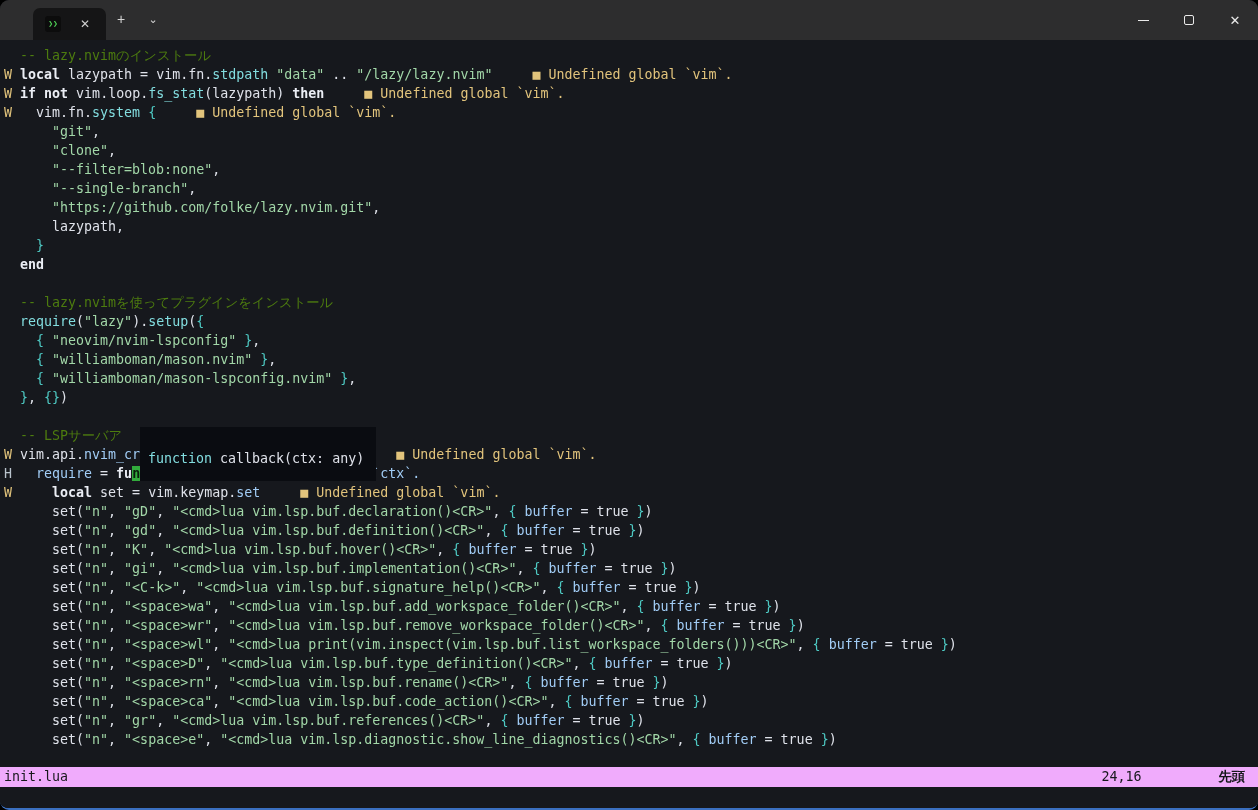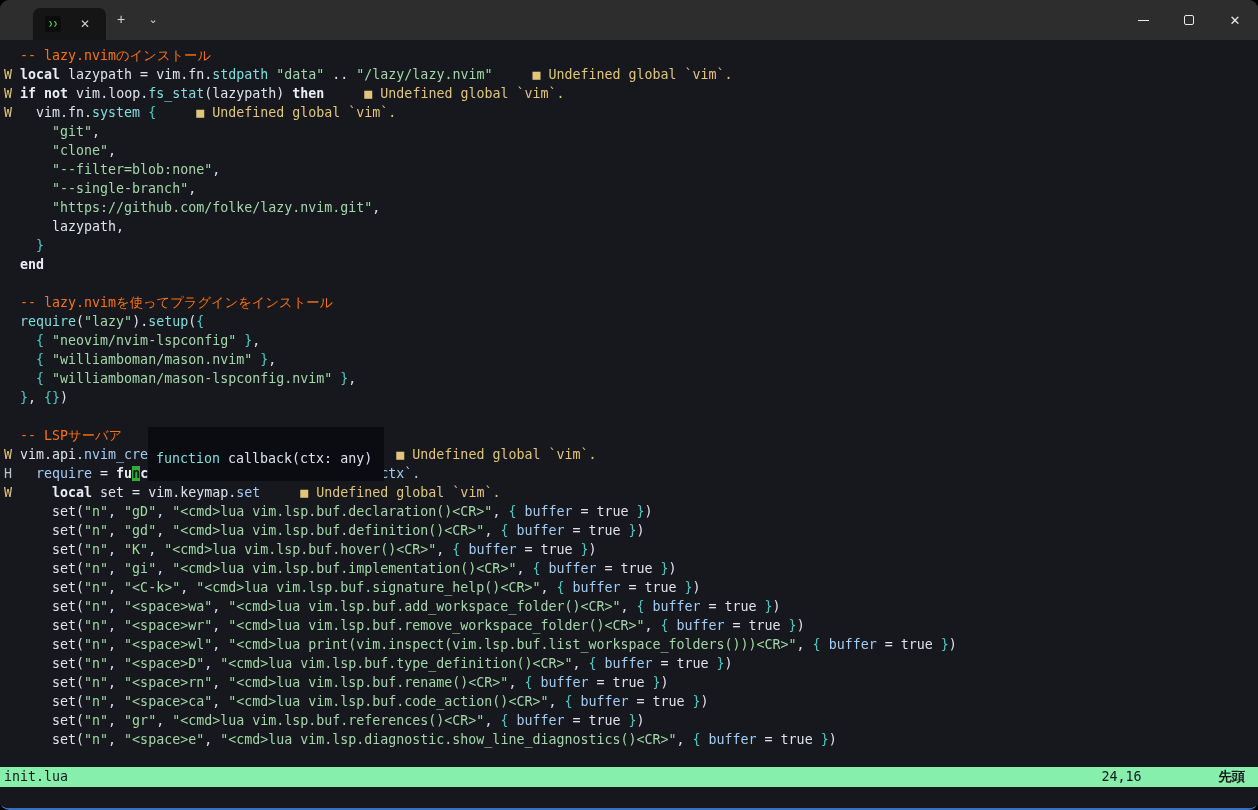--- a/index.html
+++ b/index.html
@@ -55,42 +55,42 @@
     position:absolute; left:0; top:0; right:0; height:727px;
     padding:6px 0 0 4px; overflow:hidden;
     font-size:13.3px; line-height:19px; color:#dfe2ea;
   }
   .line { height:19px; white-space:pre; }
 
   .sgn-w { color:#e2c47c; }
   .sgn-h { color:#b9c3cc; }
   .k   { color:#ebeef5; font-weight:bold; }      
   .n   { color:#dfe2ea; }                         
-  .c   { color:#f97316; }                         
+  .c   { color:#4d7c0f; }                         
   .s   { color:#a2d7a8; }                         
   .f   { color:#83dee0; }                         
   .b   { color:#4ec9c3; }                         
   .m   { color:#a2cdf6; }                         
   .d   { color:#9b9ea4; }                         
   .u   { color:#dfe2ea; text-decoration-color:#e2c47c; text-underline-offset:3px; }
   .cur { background:#32ab3c; color:#0b1d0c; font-weight:bold; }
   .diag-warn { color:#e2c47c;margin-left:8px; }
   .diag-hint { color:#a2cdf6; }
 
   
   .popup {
     position:absolute; left:140px; top:387px; width:236px; height:54px;
     background:#0a0c11; padding:22px 8px 0 8px;
-    font-size:13.3px; line-height:19px; white-space:pre; z-index:5;margin-left:8px;
+    font-size:13.3px; line-height:19px; white-space:pre; z-index:5;
   }
 
   
   .statusline {
     position:absolute; left:0; right:0; top:727px; height:20px;
-    background:#86efac; color:#17181c; font-size:13.3px; line-height:20px;
+    background:#f0abfc; color:#17181c; font-size:13.3px; line-height:20px;
     display:flex; white-space:pre; padding-left:4px;
   }
   .sl-pos { margin-left:auto; }
   .sl-loc { margin-left:77px; margin-right:13px;font-weight:bold; }
   .cmdline { position:absolute; left:0; right:0; top:747px; bottom:0; background:#16181d; }
 </style>
 </head>
 <body>
 
 <div class="window">

